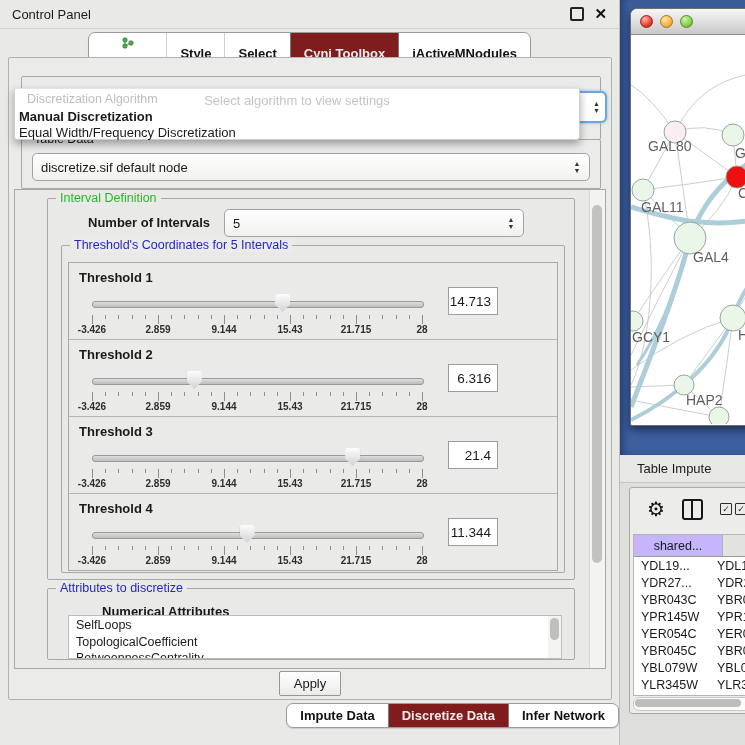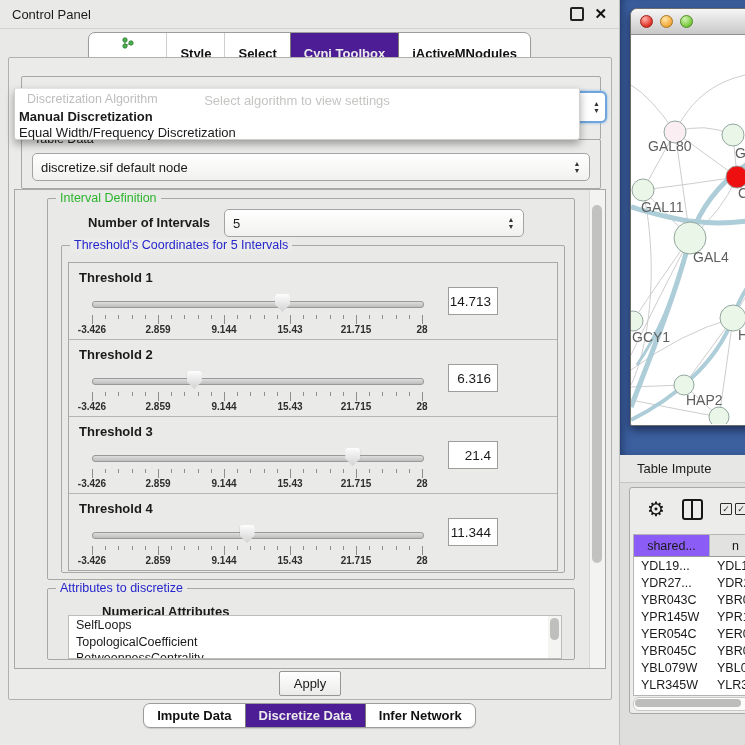--- a/index.html
+++ b/index.html
@@ -10,27 +10,27 @@
   .control-panel{position:absolute;left:0;top:0;width:619px;height:745px;background:#e9e9e7;border-right:1px solid #bdbdbb;}
   .cp-titlebar{position:absolute;left:0;top:0;right:0;height:28px;display:flex;align-items:center;
                padding:0 12px;font-size:13px;border-bottom:1px solid #d2d2d0;}
   .cp-title{flex:0 0 auto;}
   .cp-win-icons{margin-left:auto;display:flex;align-items:center;gap:10px;}
   .float-icon{width:10px;height:10px;border:2px solid #222;border-radius:2px;display:inline-block;}
   .close-icon{font-size:15px;font-weight:bold;color:#111;line-height:10px;}
 
   .tabrow{position:absolute;left:0;width:619px;display:flex;justify-content:center;}
   .tabrow.top{top:32px;}
-  .tabrow.bottom{top:703px;}
+  .tabrow.bottom{top:703px;justify-content:flex-end;}
   .tabgroup{display:flex;background:#fff;border:1px solid #9c9c9a;border-radius:7px;overflow:hidden;
             box-shadow:0 1px 1px rgba(0,0,0,.12);}
   .tab{padding:4px 13px;font-size:13px;font-weight:bold;color:#111;display:flex;align-items:center;gap:5px;
        border-left:1px solid #cfcfcd;cursor:default;white-space:nowrap;}
   .tab:first-child{border-left:none;flex-direction:column;}
-  .tab.selected{background:#4c1d95;color:#ececec;border-left-color:#7b7b7b;}
+  .tab.selected{background:#7f1d1d;color:#ececec;border-left-color:#7b7b7b;}
   .tab.selected + .tab{border-left-color:#7b7b7b;}
 
   .cp-box{position:absolute;left:8px;top:57px;width:602px;height:641px;background:#ebebe9;
           border:1px solid #b1b1af;border-radius:2px;}
 
   
   .tborder{position:absolute;border:1px solid #a8a8a6;border-radius:2px;}
   .tlabel{position:absolute;top:-8px;left:8px;background:#ebebe9;padding:0 4px;font-size:12.5px;color:#1a1a1a;white-space:nowrap;}
   .tlabel.green{color:#2cb52c;}
   .tlabel.blue{color:#2525cc;}
@@ -115,21 +115,21 @@
   .tp-toolbar{position:absolute;left:0;top:0;right:0;height:42px;display:flex;align-items:center;gap:17px;padding-left:17px;}
   .gear-glyph{font-size:20px;color:#161616;line-height:20px;}
   .split-icon{width:17px;height:17px;border:2px solid #161616;border-radius:3px;position:relative;}
   .split-icon::after{content:"";position:absolute;left:50%;top:0;bottom:0;width:2px;background:#161616;transform:translateX(-1px);}
   .cbx{width:10px;height:10px;border:1.5px solid #2c2c2c;border-radius:1px;font-size:9px;line-height:9px;color:#2c2c2c;
        display:inline-flex;align-items:center;justify-content:center;}
   .cb-pair{display:flex;gap:3px;}
   .tp-table{position:absolute;left:3px;top:46px;width:150px;height:160px;background:#fff;border:1px solid #b5b5b3;overflow:hidden;}
   .tp-hrow{display:flex;height:21px;border-bottom:1px solid #9a9a98;}
   .tp-hcell{box-sizing:border-box;font-size:12.5px;display:flex;align-items:center;justify-content:center;border-right:1px solid #a7b7bf;}
-  .tp-hcell.c1{width:76px;background:#8b5cf6;}
+  .tp-hcell.c1{width:89px;background:#c4b5fd;}
   .tp-hcell.c2{flex:1;background:#e2e2e0;border-right:none;justify-content:flex-start;padding-left:22px;}
   .tp-row{display:flex;height:17px;font-size:12.5px;}
   .tp-cell{box-sizing:border-box;display:flex;align-items:center;padding-left:7px;}
   .tp-cell.c1{width:76px;}
   .tp-cell.c2{flex:1;}
   .hsb{position:absolute;left:3px;top:209px;width:136px;height:12px;background:#fbfbf9;border:1px solid #c9c9c7;border-radius:6px;}
   .hsb .thumb{position:absolute;left:1px;top:1px;height:8px;width:106px;border-radius:4px;background:#bdbdbb;}
 </style>
 </head>
 <body>

